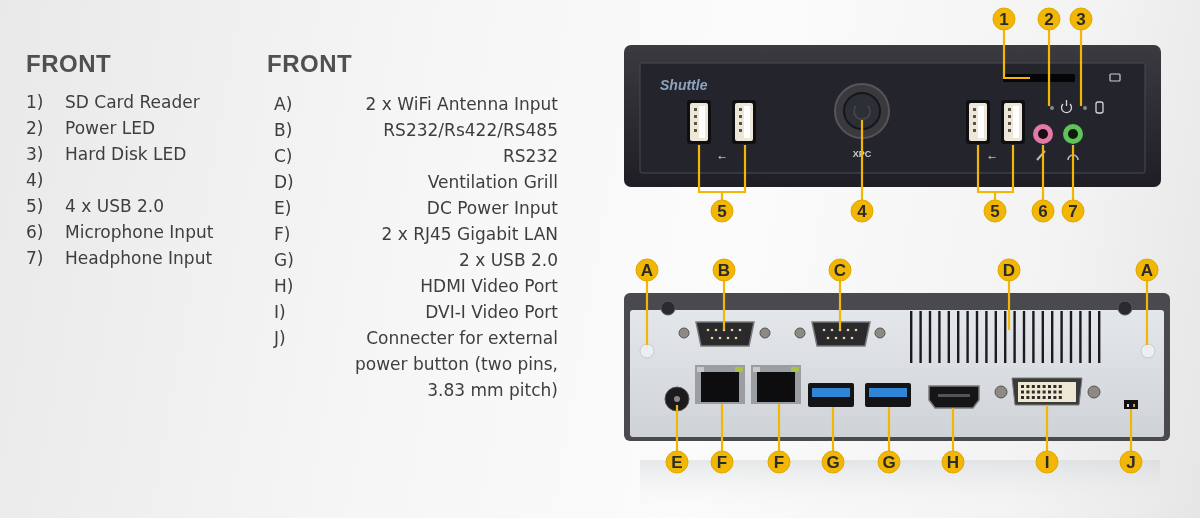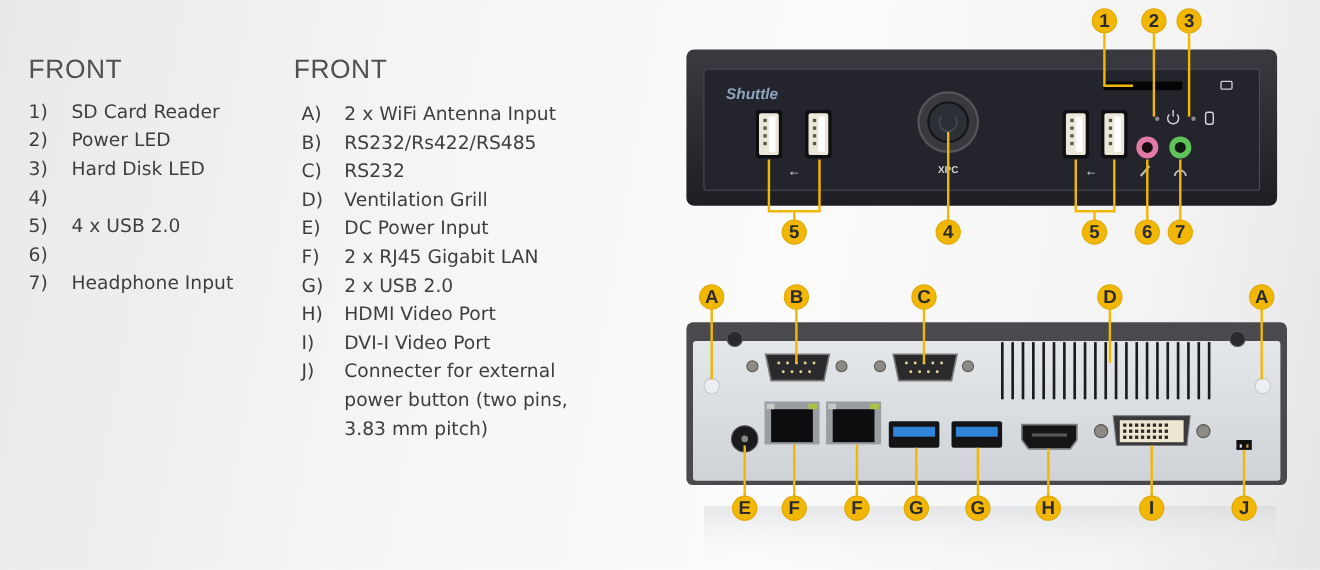--- a/index.html
+++ b/index.html
@@ -3,27 +3,27 @@
 <meta charset="utf-8">
 <style>
   html, body { margin:0; padding:0; }
   body {
     width:1200px; height:518px; overflow:hidden; position:relative;
     background: linear-gradient(100deg, #e9e9e9 0%, #f6f6f6 35%, #fbfbfb 60%, #f3f3f3 85%, #e6e6e6 100%);
     font-family: "DejaVu Sans", sans-serif;
     color:#3d3d3d;
   }
   .heading {
-    position:absolute; font-family:"Liberation Sans", sans-serif; font-weight:normal;
+    position:absolute; font-family:"Liberation Sans", sans-serif; font-weight:bold;
     font-size:24px; color:#505050; letter-spacing:0.5px;
   }
   .list { position:absolute; margin:0; padding:0; list-style:none; font-size:17px; line-height:26px; color:#3e3e3e; }
   .list li { display:flex; }
   .list .key { display:inline-block; width:39px; }
-  .list .val { display:inline-block; }
+  .list .val { display:inline-block;text-align:right; }
   #back-list .val { width:245px; }
 
   svg#diagram { position:absolute; left:0; top:0; }
   .callout circle { fill:#f2b705; stroke:#e0a800; stroke-width:1; }
   .callout text { font-family:"Liberation Sans", sans-serif; font-weight:bold; font-size:17px; fill:#2b2b2b; text-anchor:middle; dominant-baseline:central; }
   .leader { stroke:#f2b705; stroke-width:2.2; fill:none; }
 </style>
 </head>
 <body>
 
@@ -43,20 +43,21 @@
     </li>
   <li>
       <span class="key">4)</span>
     </li>
   <li>
       <span class="key">5)</span>
       <span class="val">4 x USB 2.0</span>
     </li>
   <li>
       <span class="key">6)</span>
+      <span class="val">Microphone Input</span>
     </li>
   <li>
       <span class="key">7)</span>
       <span class="val">Headphone Input</span>
     </li>
 </ul>
 
 <div class="heading" style="left:267px; top:50px;">FRONT</div>
 <ul class="list" id="back-list" style="left:274px; top:91px;">
   <li>

